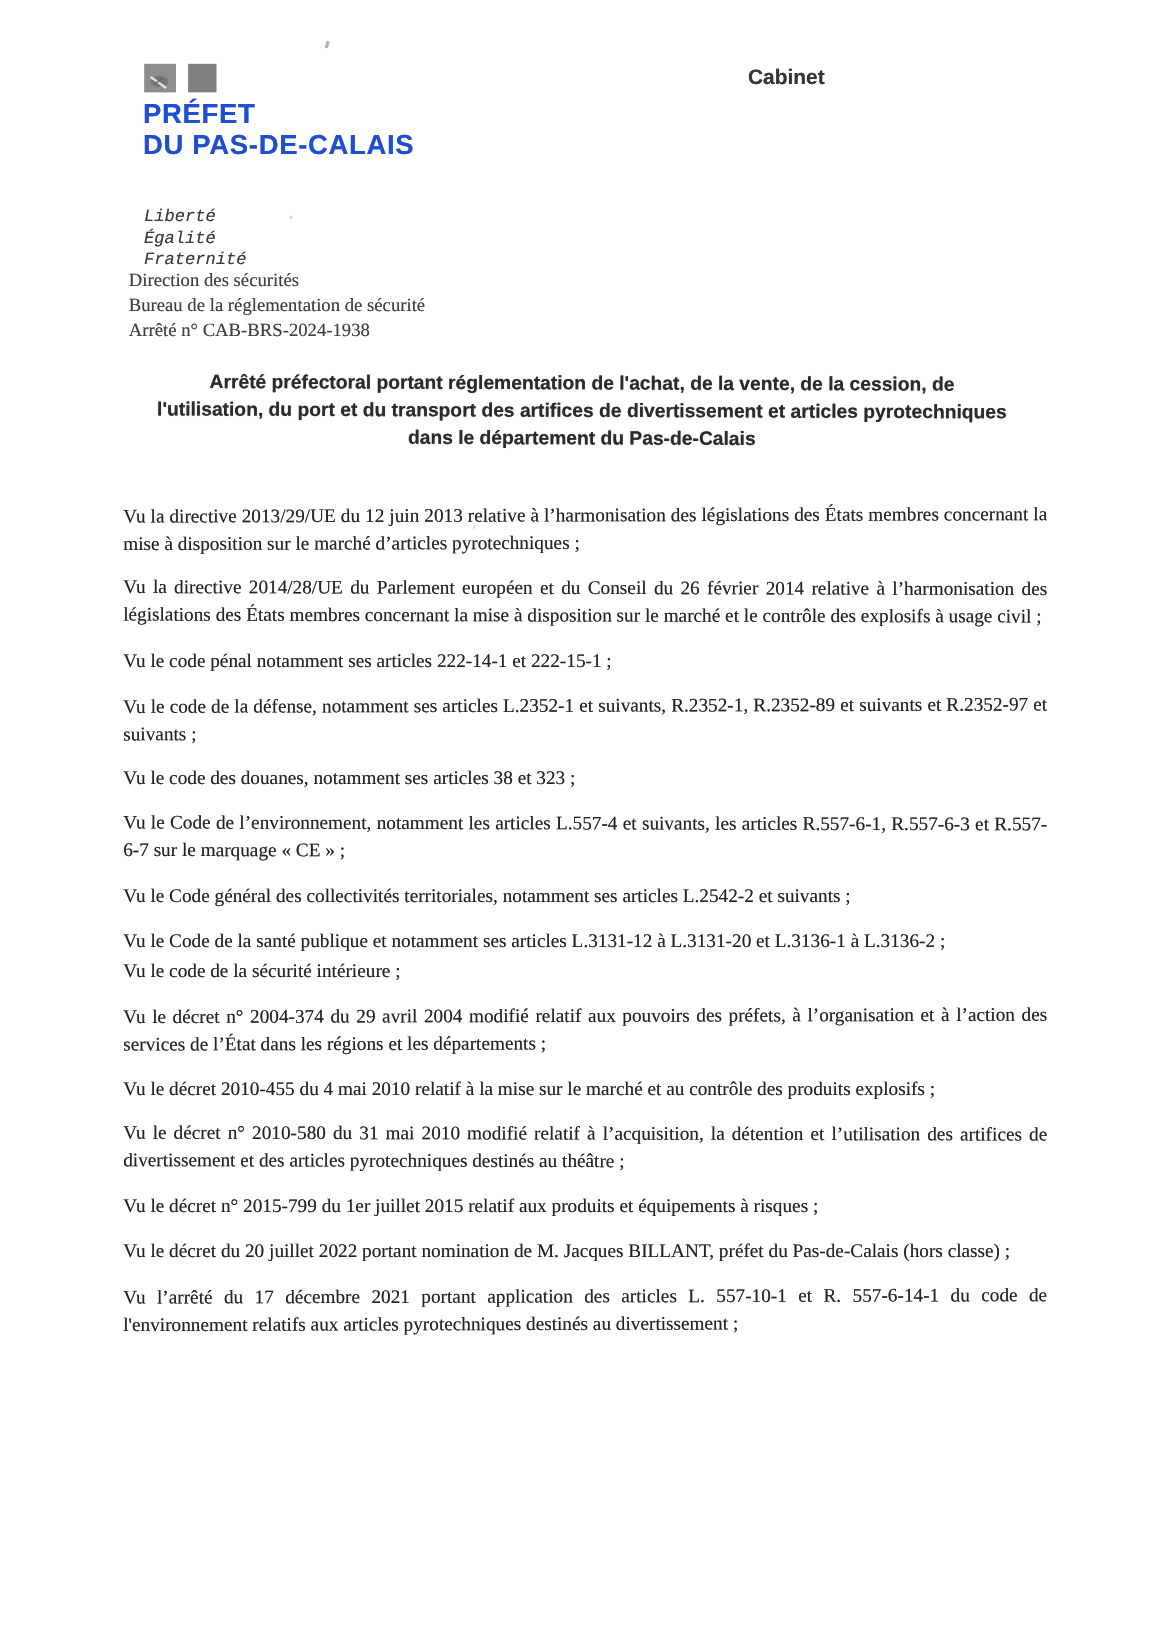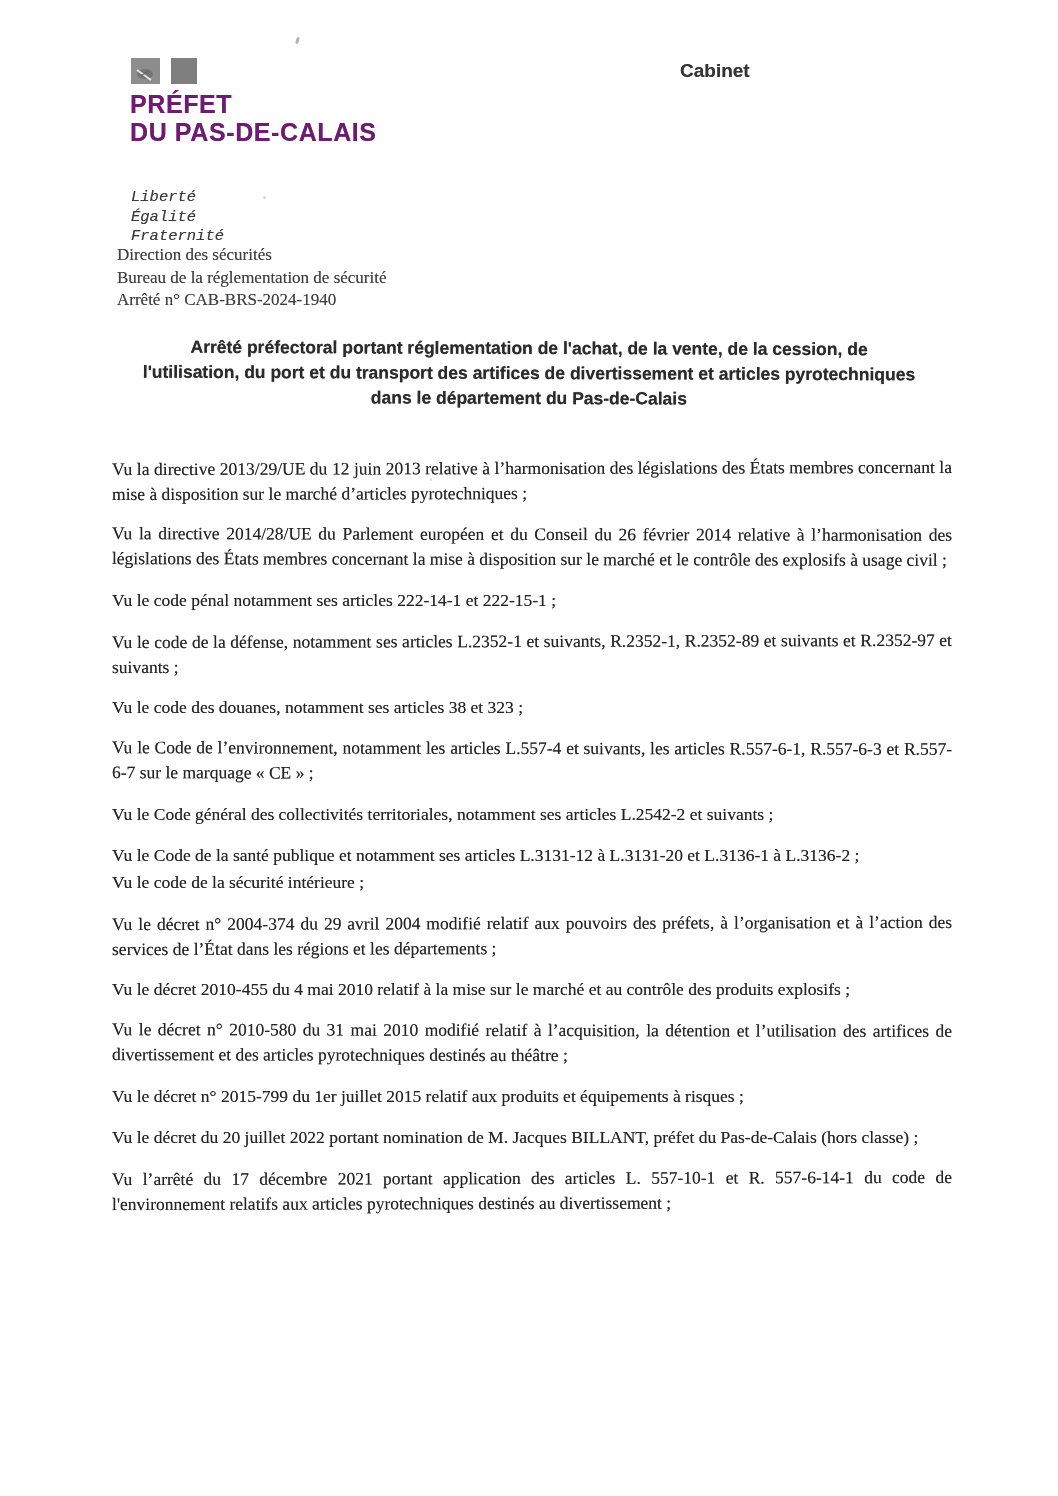--- a/index.html
+++ b/index.html
@@ -18,21 +18,21 @@
     left: 131px;
     top: 56px;
   }
   .prefet-line {
     position: absolute;
     left: 130px;
     font-family: "Liberation Sans", "DejaVu Sans", sans-serif;
     font-weight: bold;
     font-size: 25px;
     letter-spacing: 0.6px;
-    color: #701a75;
+    color: #1d4ed8;
     white-space: nowrap;
     text-shadow: 0 0 0.6px rgba(40,40,40,.65);
   }
   .prefet-line.l1 { top: 90px; }
   .prefet-line.l2 { top: 118px; }
   .motto {
     position: absolute;
     left: 131px;
     top: 144px;
     font-family: Liberation Mono, monospace;
@@ -152,21 +152,21 @@
     <div>Liberté</div>
     <div>Égalité</div>
     <div>Fraternité</div>
   </div>
 
   <div class="cabinet">Cabinet</div>
 
   <div class="service">
     <div>Direction des sécurités</div>
     <div>Bureau de la réglementation de sécurité</div>
-    <div>Arrêté n° CAB-BRS-2024-1940</div>
+    <div>Arrêté n° CAB-BRS-2024-1938</div>
   </div>
 
   <div class="decree-title">
     <div>Arrêté préfectoral portant réglementation de l'achat, de la vente, de la cession, de</div>
     <div>l'utilisation, du port et du transport des artifices de divertissement et articles pyrotechniques</div>
     <div>dans le département du Pas-de-Calais</div>
   </div>
 
 
   <main class="recitals">

